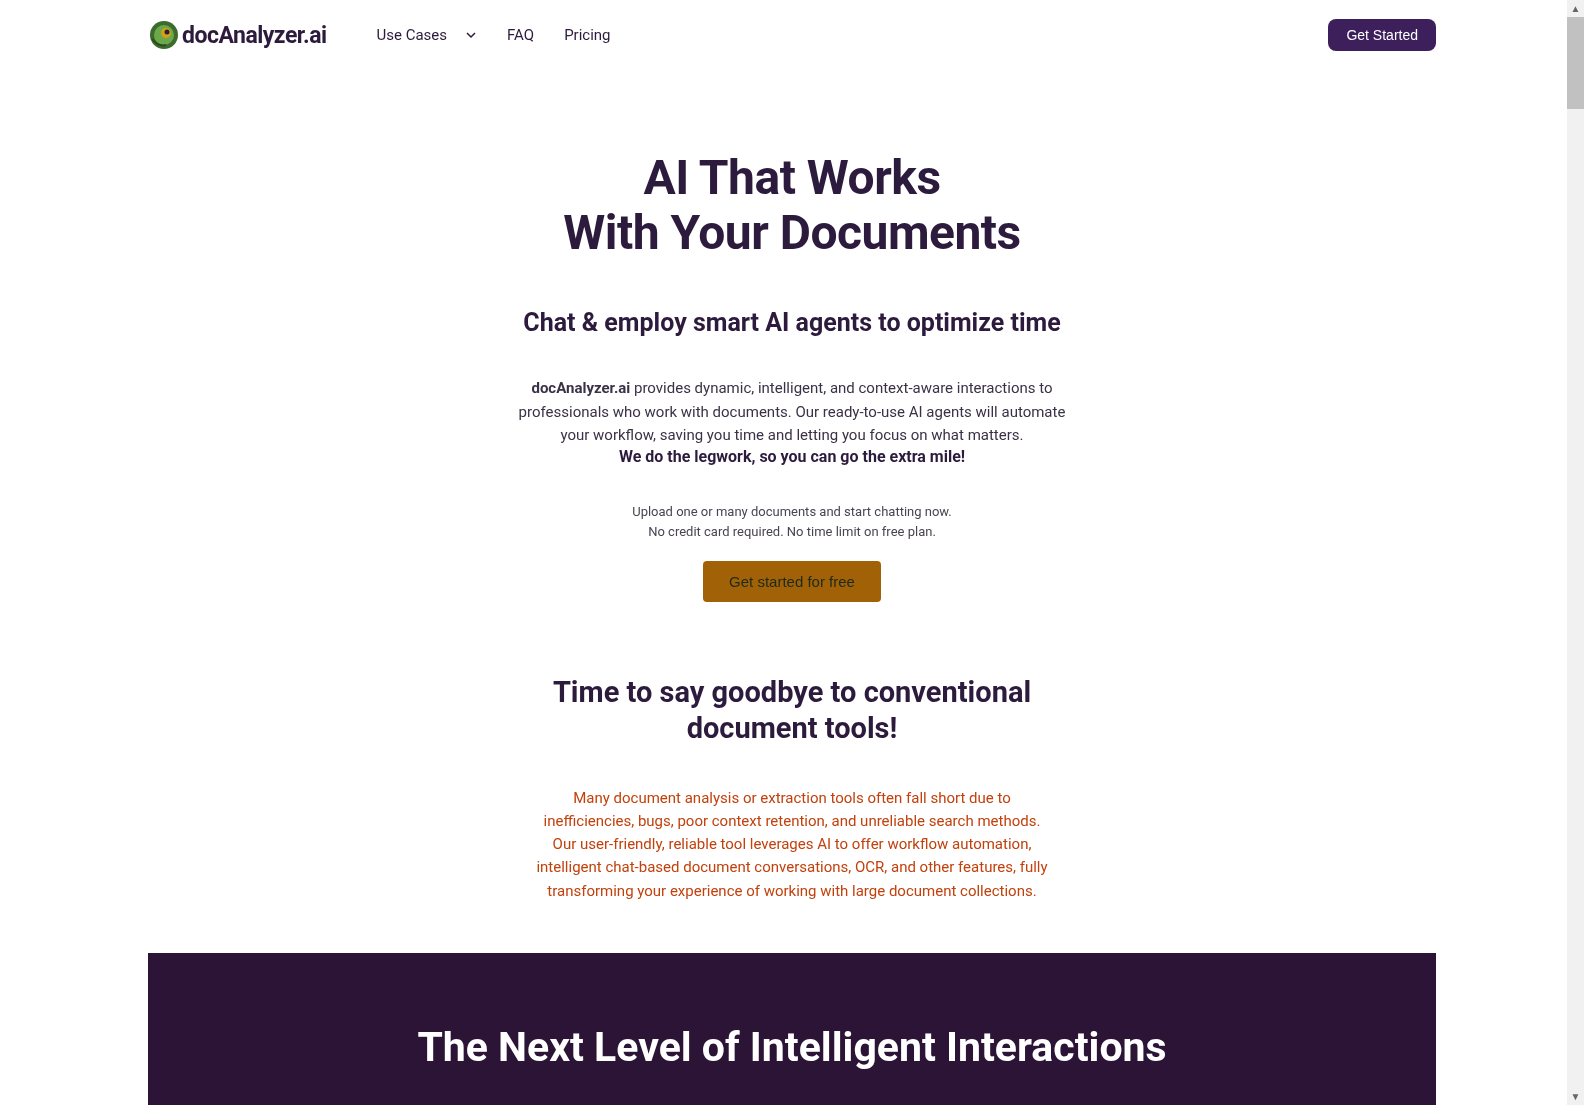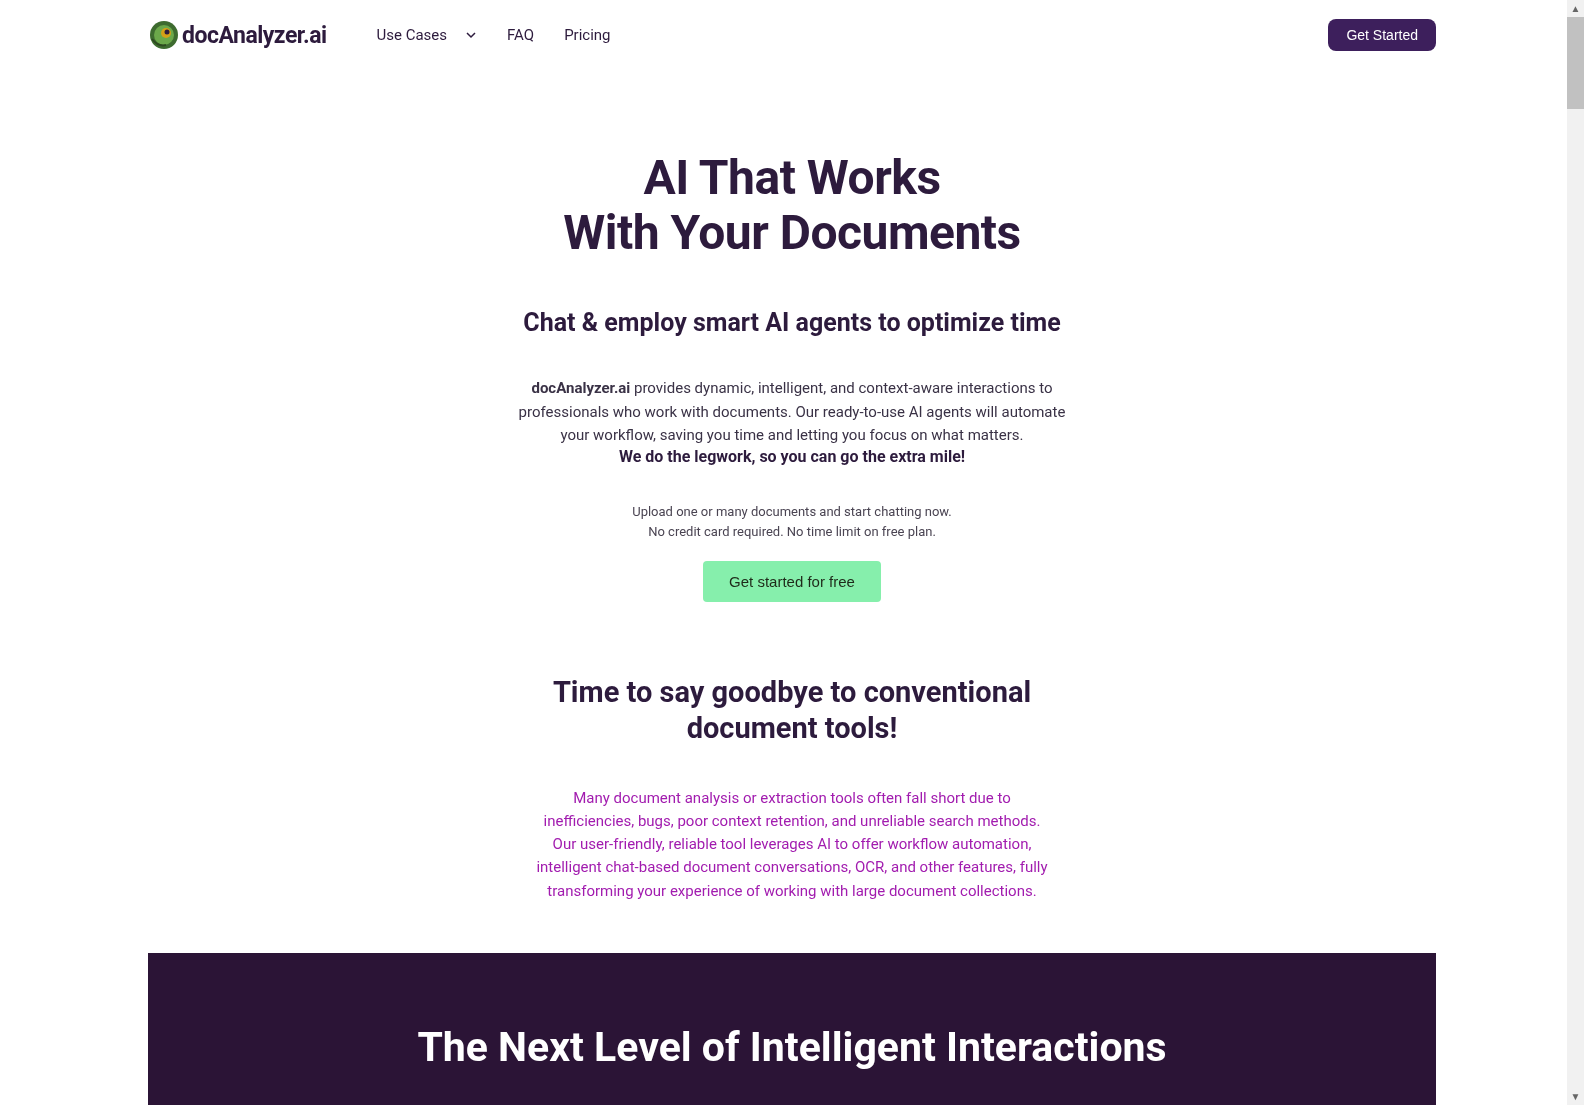--- a/index.html
+++ b/index.html
@@ -106,21 +106,21 @@
       font-weight: 700;
       color: #2d1b3d;
     }
     .hero-fineprint {
       font-size: 13px;
       color: #4a4452;
       margin-top: 36px;
       line-height: 1.5;
     }
     .hero-cta {
-      background: #86efac;
+      background: #a16207;
       color: #1f2a1a;
       border: none;
       padding: 12px 26px;
       font-size: 15px;
       border-radius: 4px;
       cursor: pointer;
       margin-top: 20px;
       font-weight: 400;
     }
     .section2 {
@@ -130,21 +130,21 @@
       padding-top: 72px;
     }
     .section2-title {
       font-size: 29px;
       font-weight: 700;
       color: #2d1b3d;
       line-height: 1.25;
     }
     .section2-desc {
       font-size: 15px;
-      color: #a21caf;
+      color: #c2410c;
       line-height: 1.55;
       margin-top: 40px;
       max-width: 520px;
       margin-left: auto;
       margin-right: auto;
     }
     .dark-section {
       background: #2b1436;
       width: 1288px;
       margin: 50px auto 0;

